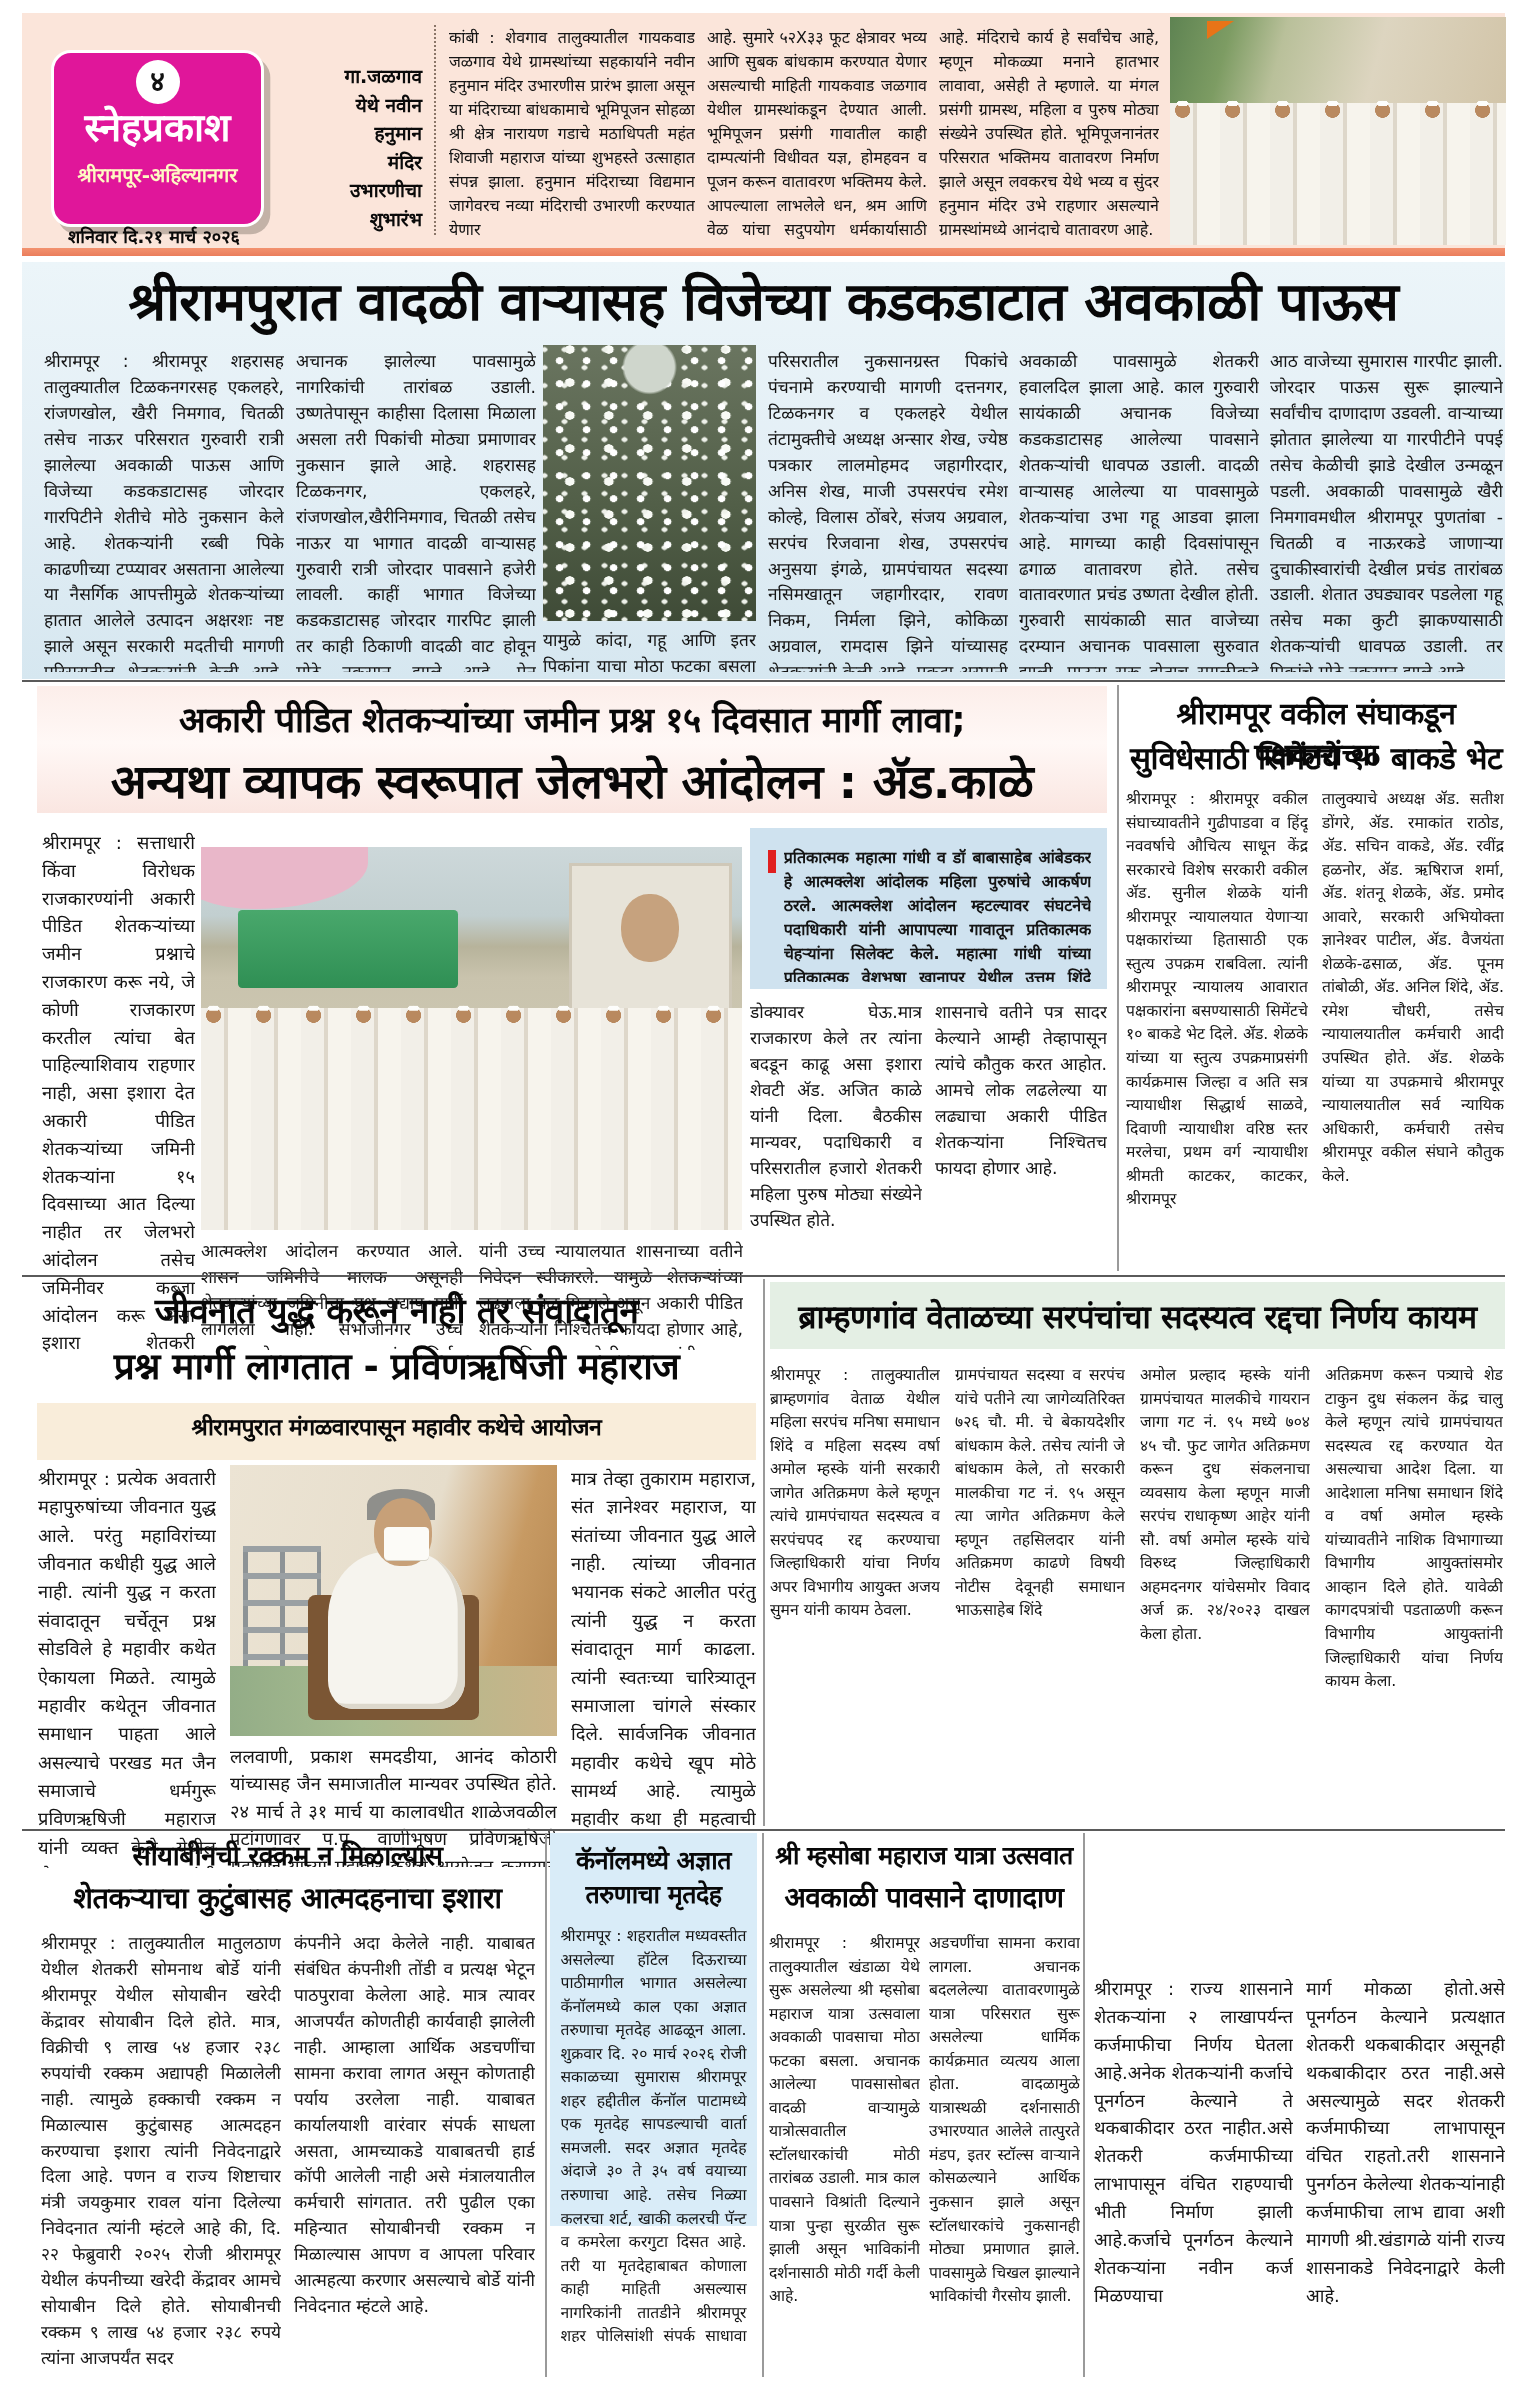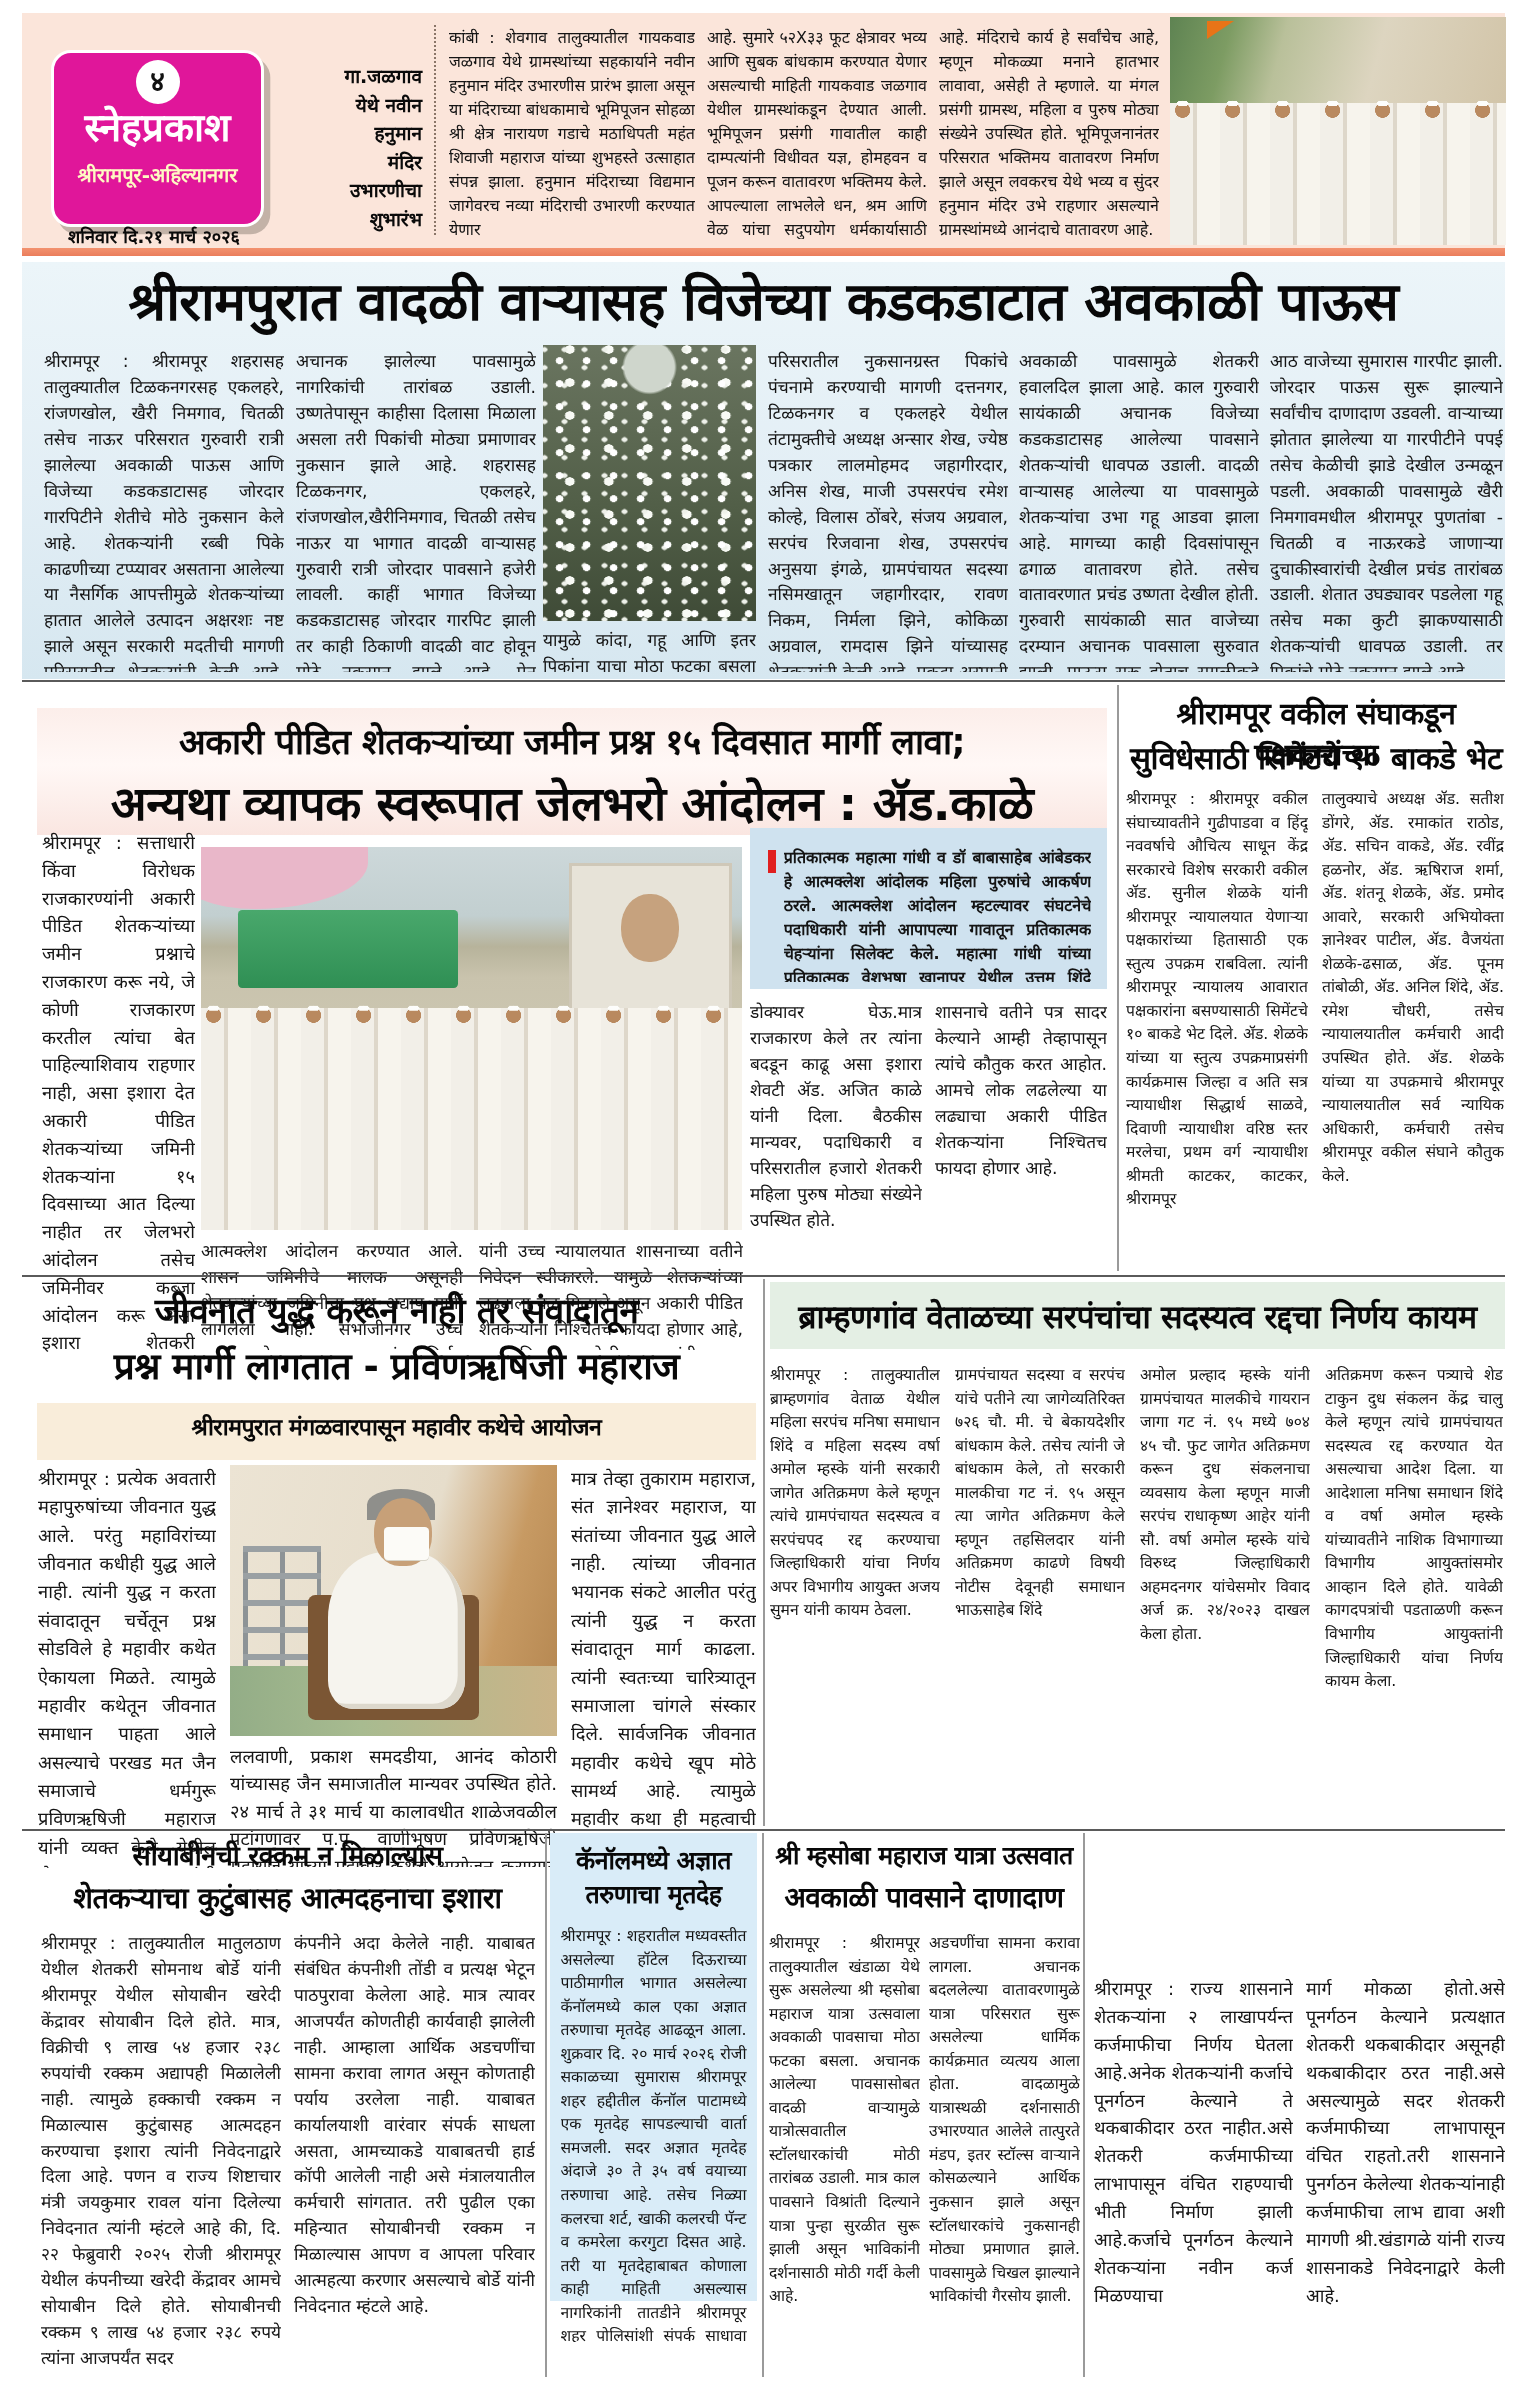--- a/index.html
+++ b/index.html
@@ -98,21 +98,21 @@
   <div class="abs txt" style="left:44px;top:349px;width:240px;height:323px;font-size:17.3px;">श्रीरामपूर : श्रीरामपूर शहरासह तालुक्यातील टिळकनगरसह एकलहरे, रांजणखोल, खैरी निमगाव, चितळी तसेच नाऊर परिसरात गुरुवारी रात्री झालेल्या अवकाळी पाऊस आणि विजेच्या कडकडाटासह जोरदार गारपिटीने शेतीचे मोठे नुकसान केले आहे. शेतकऱ्यांनी रब्बी पिके काढणीच्या टप्प्यावर असताना आलेल्या या नैसर्गिक आपत्तीमुळे शेतकऱ्यांच्या हातात आलेले उत्पादन अक्षरशः नष्ट झाले असून सरकारी मदतीची मागणी परिसरातील शेतकऱ्यांनी केली आहे. गेल्या दोन दिवसांपासून झालेल्या</div>
   <div class="abs txt" style="left:296px;top:349px;width:240px;height:323px;font-size:17.3px;">अचानक झालेल्या पावसामुळे नागरिकांची तारांबळ उडाली. उष्णतेपासून काहीसा दिलासा मिळाला असला तरी पिकांची मोठ्या प्रमाणावर नुकसान झाले आहे. शहरासह टिळकनगर, एकलहरे, रांजणखोल,खैरीनिमगाव, चितळी तसेच नाऊर या भागात वादळी वाऱ्यासह गुरुवारी रात्री जोरदार पावसाने हजेरी लावली. काहीं भागात विजेच्या कडकडाटासह जोरदार गारपिट झाली तर काही ठिकाणी वादळी वाट होवून मोठे नुकसान झाले आहे. ऐन उन्हाळ्यात गारपिटीसह झालेल्या</div>
   <div class="abs photo photo-hail" style="left:543px;top:345px;width:213px;height:276px;"></div>
   <div class="abs txt" style="left:543px;top:628px;width:213px;height:48px;font-size:17.3px;">यामुळे कांदा, गहू आणि इतर पिकांना याचा मोठा फटका बसला असून, तात्काळ</div>
   <div class="abs txt" style="left:768px;top:349px;width:240px;height:323px;font-size:17.3px;">परिसरातील नुकसानग्रस्त पिकांचे पंचनामे करण्याची मागणी दत्तनगर, टिळकनगर व एकलहरे येथील तंटामुक्तीचे अध्यक्ष अन्सार शेख, ज्येष्ठ पत्रकार लालमोहमद जहागीरदार, अनिस शेख, माजी उपसरपंच रमेश कोल्हे, विलास ठोंबरे, संजय अग्रवाल, सरपंच रिजवाना शेख, उपसरपंच अनुसया इंगळे, ग्रामपंचायत सदस्या नसिमखातून जहागीरदार, रावण निकम, निर्मला झिने, कोकिळा अग्रवाल, रामदास झिने यांच्यासह शेतकऱ्यांनी केली आहे. एकदा अस्मानी संकट ओढवले आहे.</div>
   <div class="abs txt" style="left:1019px;top:349px;width:240px;height:323px;font-size:17.3px;">अवकाळी पावसामुळे शेतकरी हवालदिल झाला आहे. काल गुरुवारी सायंकाळी अचानक विजेच्या कडकडाटासह आलेल्या पावसाने शेतकऱ्यांची धावपळ उडाली. वादळी वाऱ्यासह आलेल्या या पावसामुळे शेतकऱ्यांचा उभा गहू आडवा झाला आहे. मागच्या काही दिवसांपासून ढगाळ वातावरण होते. तसेच वातावरणात प्रचंड उष्णता देखील होती. गुरुवारी सायंकाळी सात वाजेच्या दरम्यान अचानक पावसाला सुरुवात झाली. पाऊस सुरू होताच सगळीकडे पाणीच पाणी साचले होते. तर</div>
   <div class="abs txt" style="left:1270px;top:349px;width:233px;height:323px;font-size:17.3px;">आठ वाजेच्या सुमारास गारपीट झाली. जोरदार पाऊस सुरू झाल्याने सर्वांचीच दाणादाण उडवली. वाऱ्याच्या झोतात झालेल्या या गारपीटीने पपई तसेच केळीची झाडे देखील उन्मळून पडली. अवकाळी पावसामुळे खैरी निमगावमधील श्रीरामपूर पुणतांबा - चितळी व नाऊरकडे जाणाऱ्या दुचाकीस्वारांची देखील प्रचंड तारांबळ उडाली. शेतात उघड्यावर पडलेला गहू तसेच मका कुटी झाकण्यासाठी शेतकऱ्यांची धावपळ उडाली. तर पिकांचे मोठे नुकसान झाले आहे.</div>
 
   <div class="rule-h" style="left:22px;top:680px;width:1483px;"></div>
 
-  <div class="abs akari-box" style="left:37px;top:708px;width:1070px;height:127px;">
+  <div class="abs akari-box" style="left:37px;top:686px;width:1070px;height:127px;">
     <div class="headline" style="font-size:35px;margin-top:9.4px;">अकारी पीडित शेतकऱ्यांच्या जमीन प्रश्न १५ दिवसात मार्गी लावा;</div>
     <div class="headline" style="font-size:47px;margin-top:5.2px;">अन्यथा व्यापक स्वरूपात जेलभरो आंदोलन : ॲड.काळे</div>
   </div>
 
   <div class="abs txt" style="left:42px;top:829px;width:153px;height:523px;font-size:18.3px;line-height:1.52;">श्रीरामपूर : सत्ताधारी किंवा विरोधक राजकारण्यांनी अकारी पीडित शेतकऱ्यांच्या जमीन प्रश्नाचे राजकारण करू नये, जे कोणी राजकारण करतील त्यांचा बेत पाहिल्याशिवाय राहणार नाही, असा इशारा देत अकारी पीडित शेतकऱ्यांच्या जमिनी शेतकऱ्यांना १५ दिवसाच्या आत दिल्या नाहीत तर जेलभरो आंदोलन तसेच जमिनीवर कब्जा आंदोलन करू असा इशारा शेतकरी संघटनेचे प्रदेश उपाध्यक्ष ॲड. अजित काळे यांनी दिला. काल भर उन्हात अकारीपीडित शेतकरी संघर्ष समितीच्यावतीने अकारी जमिनी घेतल्याशिवाय मागे फिरणार नाही असा निर्धार करत तालुक्यातील नऊ गावांतील शेतकऱ्यांनी सहकुटुंब अडीच तास आत्मक्लेश आंदोलन केले.</div>
 
   <div class="abs photo photo-farmers" style="left:201px;top:847px;width:541px;height:383px;">
     <div class="canopy"></div>
     <div class="banner-g"></div>
     <div class="banner-w"></div>
@@ -169,21 +169,21 @@
   <div class="abs txt" style="left:1325px;top:1363px;width:178px;height:463px;font-size:15.7px;">अतिक्रमण करून पत्र्याचे शेड टाकुन दुध संकलन केंद्र चालु केले म्हणून त्यांचे ग्रामपंचायत सदस्यत्व रद्द करण्यात येत असल्याचा आदेश दिला. या आदेशाला मनिषा समाधान शिंदे व वर्षा अमोल म्हस्के यांच्यावतीने नाशिक विभागाच्या विभागीय आयुक्तांसमोर आव्हान दिले होते. यावेळी कागदपत्रांची पडताळणी करून विभागीय आयुक्तांनी जिल्हाधिकारी यांचा निर्णय कायम केला.</div>
 
   <div class="rule-h" style="left:22px;top:1829px;width:1483px;"></div>
 
   <div class="abs headline" style="left:31px;top:1836px;width:513px;font-size:27px;">सोयाबीनची रक्कम न मिळाल्यास</div>
   <div class="abs headline" style="left:31px;top:1877px;width:513px;font-size:29px;">शेतकऱ्याचा कुटुंबासह आत्मदहनाचा इशारा</div>
   <div class="abs txt" style="left:41px;top:1931px;width:240px;height:450px;font-size:17.3px;">श्रीरामपूर : तालुक्यातील मातुलठाण येथील शेतकरी सोमनाथ बोर्डे यांनी श्रीरामपूर येथील सोयाबीन खरेदी केंद्रावर सोयाबीन दिले होते. मात्र, विक्रीची ९ लाख ५४ हजार २३८ रुपयांची रक्कम अद्यापही मिळालेली नाही. त्यामुळे हक्काची रक्कम न मिळाल्यास कुटुंबासह आत्मदहन करण्याचा इशारा त्यांनी निवेदनाद्वारे दिला आहे. पणन व राज्य शिष्टाचार मंत्री जयकुमार रावल यांना दिलेल्या निवेदनात त्यांनी म्हंटले आहे की, दि. २२ फेब्रुवारी २०२५ रोजी श्रीरामपूर येथील कंपनीच्या खरेदी केंद्रावर आमचे सोयाबीन दिले होते. सोयाबीनची रक्कम ९ लाख ५४ हजार २३८ रुपये त्यांना आजपर्यंत सदर</div>
   <div class="abs txt" style="left:294px;top:1931px;width:241px;height:450px;font-size:17.3px;">कंपनीने अदा केलेले नाही. याबाबत संबंधित कंपनीशी तोंडी व प्रत्यक्ष भेटून पाठपुरावा केलेला आहे. मात्र त्यावर आजपर्यंत कोणतीही कार्यवाही झालेली नाही. आम्हाला आर्थिक अडचणींचा सामना करावा लागत असून कोणताही पर्याय उरलेला नाही. याबाबत कार्यालयाशी वारंवार संपर्क साधला असता, आमच्याकडे याबाबतची हार्ड कॉपी आलेली नाही असे मंत्रालयातील कर्मचारी सांगतात. तरी पुढील एका महिन्यात सोयाबीनची रक्कम न मिळाल्यास आपण व आपला परिवार आत्महत्या करणार असल्याचे बोर्डे यांनी निवेदनात म्हंटले आहे.</div>
 
   <div class="rule-v" style="left:545px;top:1833px;height:544px;"></div>
-  <div class="abs blue-box2" style="left:550px;top:1833px;width:207px;height:468px;">
+  <div class="abs blue-box2" style="left:550px;top:1833px;width:207px;height:393px;">
     <div class="headline" style="font-size:25px;margin-top:9.4px;">कॅनॉलमध्ये अज्ञात</div>
     <div class="headline" style="font-size:25px;">तरुणाचा मृतदेह</div>
     <div class="txt" style="margin:13.6px 10.5px 0 10.5px;height:418px;font-size:15.7px;">श्रीरामपूर : शहरातील मध्यवस्तीत असलेल्या हॉटेल दिऊराच्या पाठीमागील भागात असलेल्या कॅनॉलमध्ये काल एका अज्ञात तरुणाचा मृतदेह आढळून आला. शुक्रवार दि. २० मार्च २०२६ रोजी सकाळच्या सुमारास श्रीरामपूर शहर हद्दीतील कॅनॉल पाटामध्ये एक मृतदेह सापडल्याची वार्ता समजली. सदर अज्ञात मृतदेह अंदाजे ३० ते ३५ वर्ष वयाच्या तरुणाचा आहे. तसेच निळ्या कलरचा शर्ट, खाकी कलरची पॅन्ट व कमरेला करगुटा दिसत आहे. तरी या मृतदेहाबाबत कोणाला काही माहिती असल्यास नागरिकांनी तातडीने श्रीरामपूर शहर पोलिसांशी संपर्क साधावा असे आवाहन पोलीस प्रशासनाने केले आहे.</div>
   </div>
 
   <div class="rule-v" style="left:762px;top:1833px;height:544px;"></div>
   <div class="abs headline" style="left:767px;top:1837px;width:314px;font-size:25px;">श्री म्हसोबा महाराज यात्रा उत्सवात</div>
   <div class="abs headline" style="left:767px;top:1877px;width:314px;font-size:28px;">अवकाळी पावसाने दाणादाण</div>
   <div class="abs txt" style="left:769px;top:1931px;width:151px;height:450px;font-size:15.7px;">श्रीरामपूर : श्रीरामपूर तालुक्यातील खंडाळा येथे सुरू असलेल्या श्री म्हसोबा महाराज यात्रा उत्सवाला अवकाळी पावसाचा मोठा फटका बसला. अचानक आलेल्या पावसासोबत वादळी वाऱ्यामुळे यात्रोत्सवातील स्टॉलधारकांची मोठी तारांबळ उडाली. मात्र काल पावसाने विश्रांती दिल्याने यात्रा पुन्हा सुरळीत सुरू झाली असून भाविकांनी दर्शनासाठी मोठी गर्दी केली आहे.</div>
   <div class="abs txt" style="left:929px;top:1931px;width:151px;height:450px;font-size:15.7px;">अडचणींचा सामना करावा लागला. अचानक बदललेल्या वातावरणामुळे यात्रा परिसरात सुरू असलेल्या धार्मिक कार्यक्रमात व्यत्यय आला होता. वादळामुळे यात्रास्थळी दर्शनासाठी उभारण्यात आलेले तात्पुरते मंडप, इतर स्टॉल्स वाऱ्याने कोसळल्याने आर्थिक नुकसान झाले असून स्टॉलधारकांचे नुकसानही मोठ्या प्रमाणात झाले. पावसामुळे चिखल झाल्याने भाविकांची गैरसोय झाली.</div>

